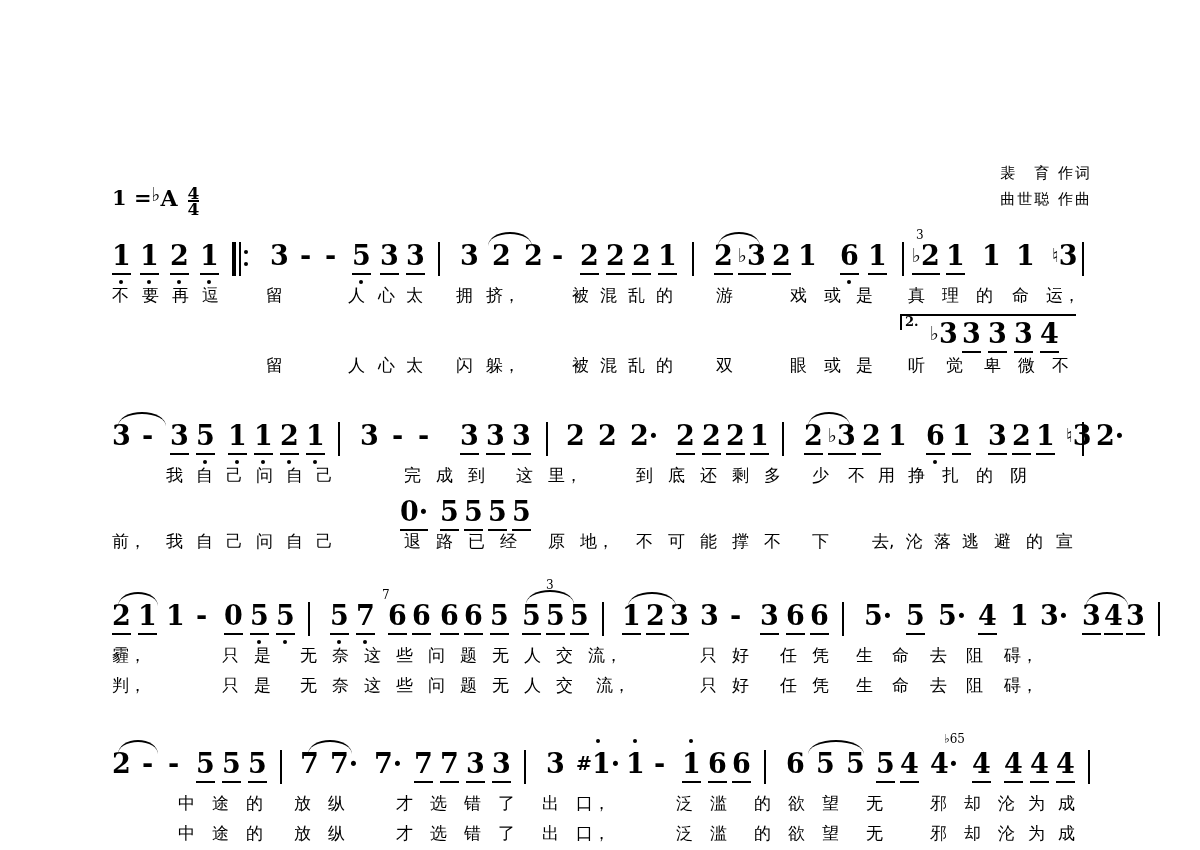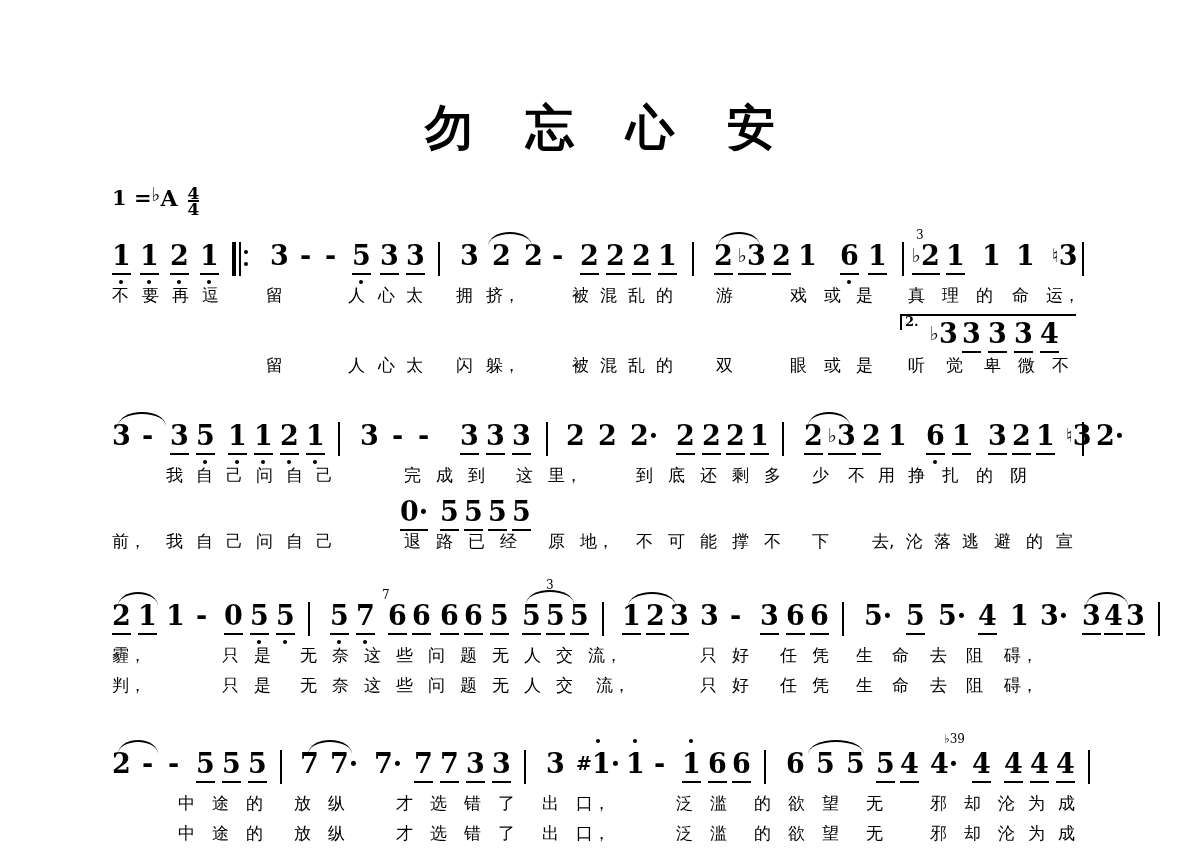--- a/index.html
+++ b/index.html
@@ -99,21 +99,24 @@
   .volta{position:absolute;border-left:2px solid #000;border-top:2px solid #000;height:14px;}
   .volta span{position:absolute;left:3px;top:-2px;font-size:13px;font-weight:bold;font-family:"DejaVu Serif",serif;}
 
   .acc{font-size:19px;position:relative;top:-3px;}
 </style>
 </head>
 <body>
 
 <div class="sheet">
 
-  <div class="title">勿 忘 心 安</div>
+  <div class="credits">
+    <div>裴　育 作词</div>
+    <div>曲世聪 作曲</div>
+  </div>
   <div class="keysig">
     <span>1 =</span>
     <span class="flat">♭</span>
     <span class="kk">A</span>
     <span class="timesig">
       <span class="num">4</span>
       <span class="den">4</span>
     </span>
   </div>
 
@@ -485,21 +488,21 @@
 
       <span class="bar" style="left:764px;"></span>
 
       <span class="slur" style="left:808px;top:-8px;width:56px;"></span>
       <span class="n" style="left:786px;">6</span>
       <span class="n" style="left:816px;">5</span>
       <span class="n" style="left:846px;">5</span>
       <span class="n u1" style="left:876px;">5</span>
       <span class="n u1" style="left:900px;">4</span>
 
-      <span class="trip" style="left:944px;top:-16px;">♭39</span>
+      <span class="trip" style="left:944px;top:-16px;">♭65</span>
       <span class="n" style="left:930px;">4·</span>
       <span class="n u1" style="left:972px;">4</span>
       <span class="n u1" style="left:1004px;">4</span>
       <span class="n u1" style="left:1030px;">4</span>
       <span class="n u1" style="left:1056px;">4</span>
 
       <span class="bar" style="left:1088px;"></span>
     </div>
 
     <div class="lyricrow">

